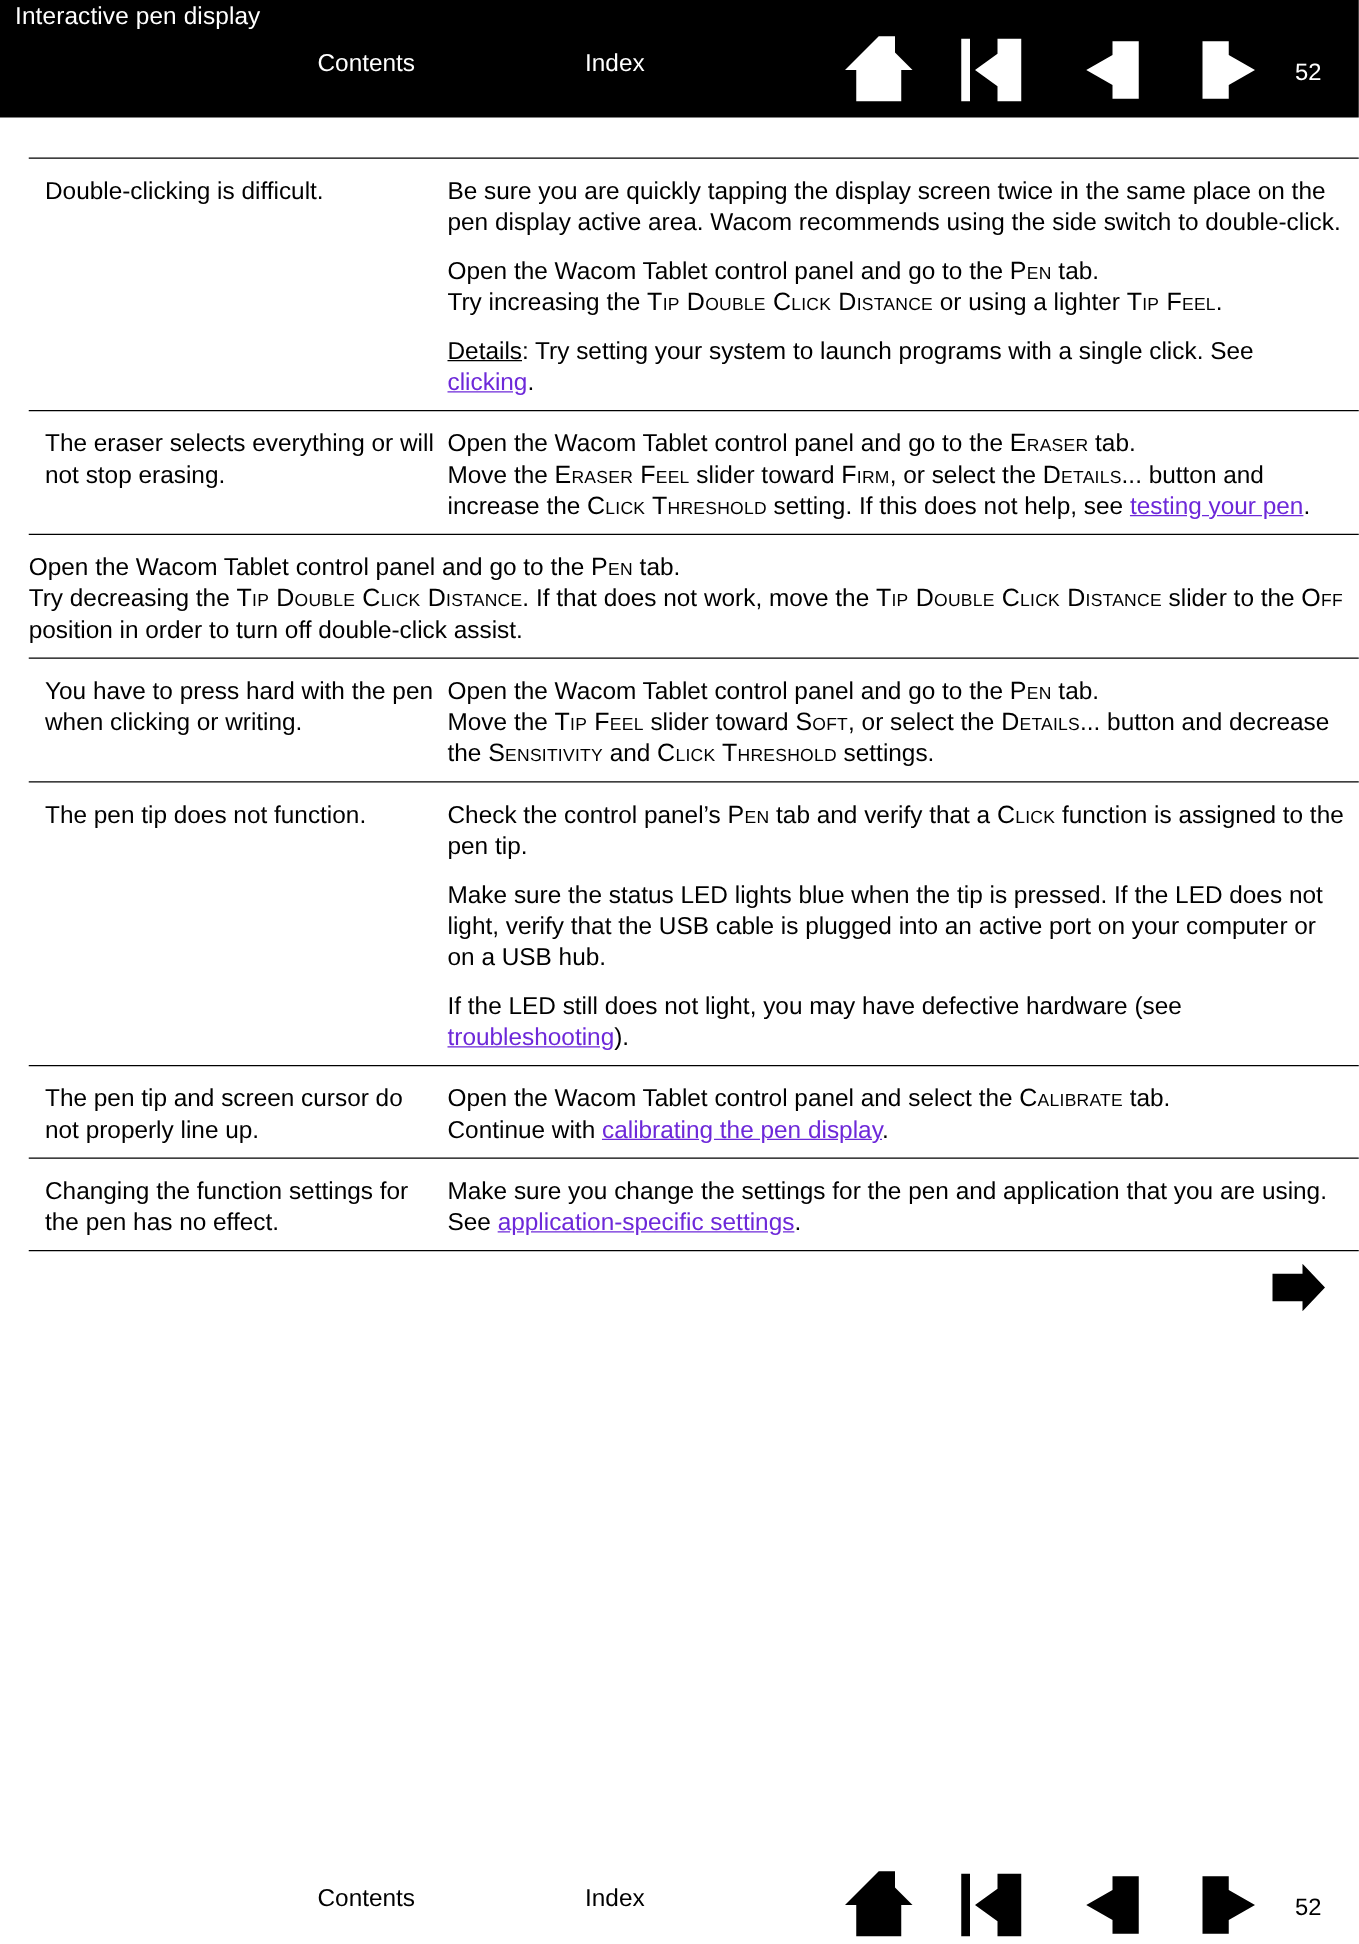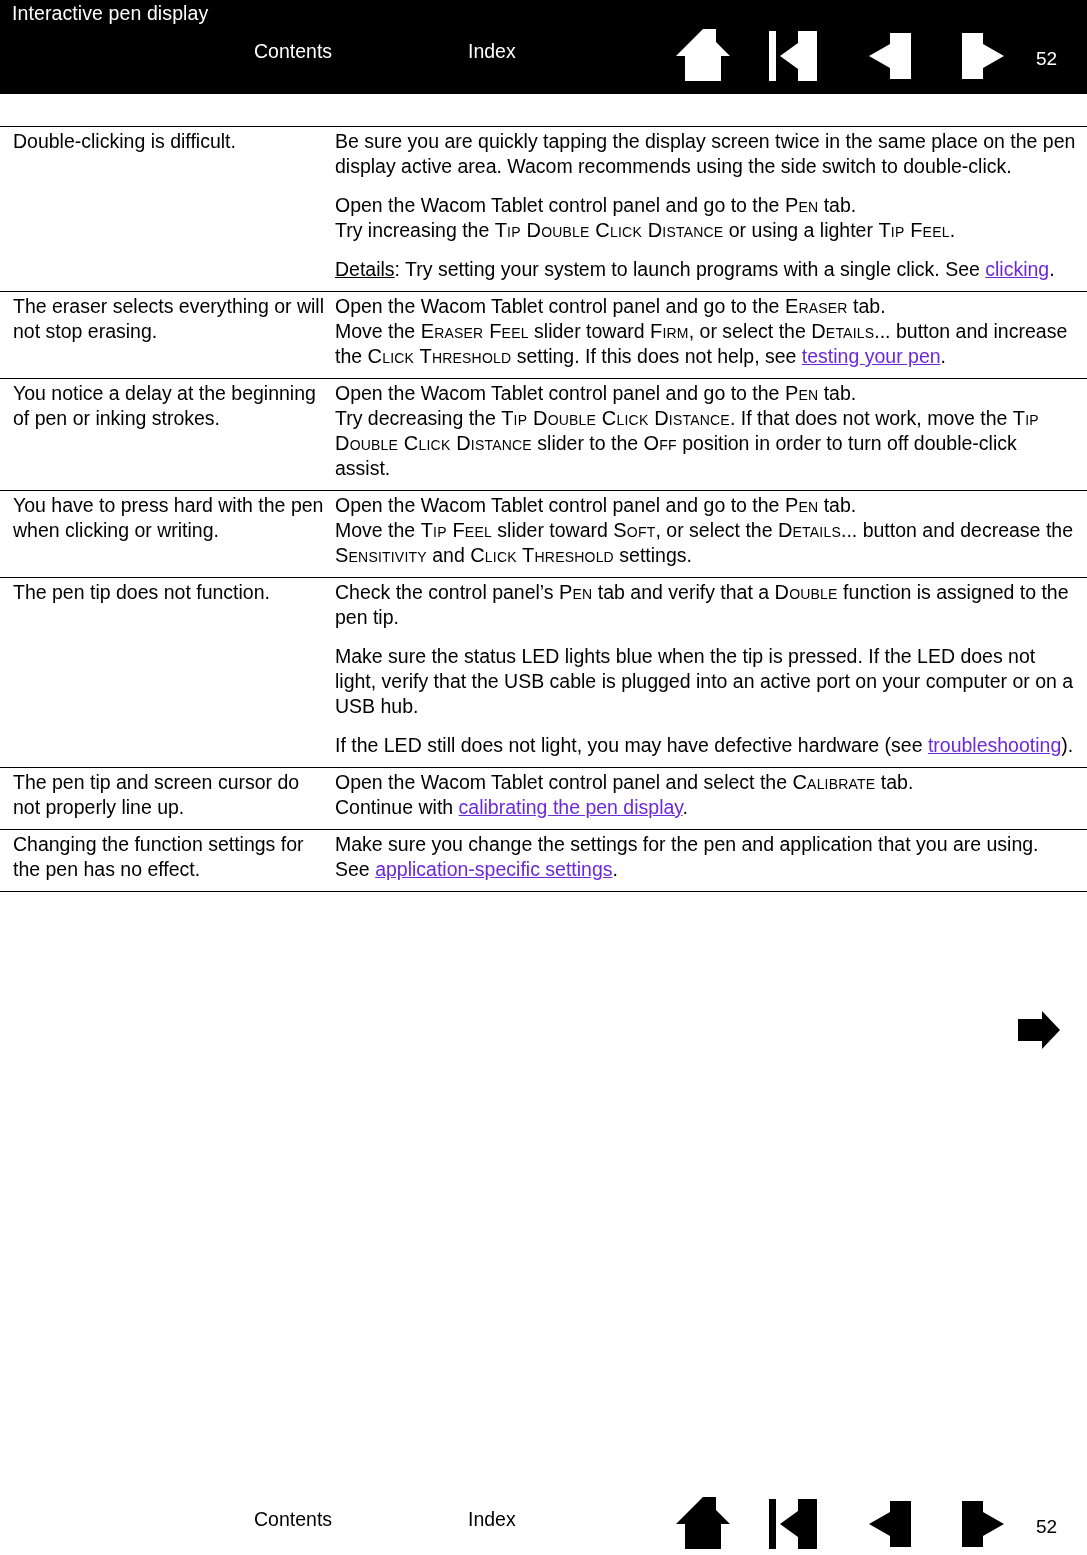--- a/index.html
+++ b/index.html
@@ -79,22 +79,23 @@
     position: absolute;
     left: 0;
     top: 126px;
     width: 1087px;
   }
   .trow {
     position: relative;
     display: flex;
     align-items: flex-start;
     border-bottom: 1.6px solid #000000;
-    padding-top: 2px;
+    padding-top: 14px;
     padding-bottom: 9px;
+    margin-left: 23px;
   }
   .trow:first-child { border-top: 1.6px solid #000000; }
   .cell-symptom {
     width: 335px;
     flex: 0 0 335px;
     padding-left: 13px;
     padding-right: 6px;
     box-sizing: border-box;
     font-size: 19.5px;
     line-height: 25px;
@@ -192,35 +193,34 @@
         <div class="para"><span class="emph">Details</span><span>: Try setting your system to launch programs with a single click.  See </span><span class="link">clicking</span><span>.</span></div>
       </div>
     </div>
     <div class="trow">
       <div class="cell-symptom">The eraser selects everything or will not stop erasing.</div>
       <div class="cell-solution">
         <div class="para"><span>Open the Wacom Tablet control panel and go to the </span><span class="sc">Eraser</span><span> tab.</span><br><span>Move the </span><span class="sc">Eraser Feel</span><span> slider toward </span><span class="sc">Firm</span><span>, or select the </span><span class="sc">Details</span><span>... button and increase the </span><span class="sc">Click Threshold</span><span> setting.  If this does not help, see </span><span class="link">testing your pen</span><span>.</span></div>
       </div>
     </div>
     <div class="trow">
-      <div class="cell-symptom">You notice a delay at the beginning of pen or inking strokes.</div>
       <div class="cell-solution">
         <div class="para"><span>Open the Wacom Tablet control panel and go to the </span><span class="sc">Pen</span><span> tab.</span><br><span>Try decreasing the </span><span class="sc">Tip Double Click Distance</span><span>.  If that does not work, move the </span><span class="sc">Tip Double Click Distance</span><span> slider to the </span><span class="sc">Off</span><span> position in order to turn off double-click assist.</span></div>
       </div>
     </div>
     <div class="trow">
       <div class="cell-symptom">You have to press hard with the pen when clicking or writing.</div>
       <div class="cell-solution">
         <div class="para"><span>Open the Wacom Tablet control panel and go to the </span><span class="sc">Pen</span><span> tab.</span><br><span>Move the </span><span class="sc">Tip Feel</span><span> slider toward </span><span class="sc">Soft</span><span>, or select the </span><span class="sc">Details</span><span>... button and decrease the </span><span class="sc">Sensitivity</span><span> and </span><span class="sc">Click Threshold</span><span> settings.</span></div>
       </div>
     </div>
     <div class="trow">
       <div class="cell-symptom">The pen tip does not function.</div>
       <div class="cell-solution">
-        <div class="para"><span>Check the control panel’s </span><span class="sc">Pen</span><span> tab and verify that a </span><span class="sc">Double</span><span> function is assigned to the pen tip.</span></div>
+        <div class="para"><span>Check the control panel’s </span><span class="sc">Pen</span><span> tab and verify that a </span><span class="sc">Click</span><span> function is assigned to the pen tip.</span></div>
         <div class="para"><span>Make sure the status LED lights blue when the tip is pressed.  If the LED does not light, verify that the USB cable is plugged into an active port on your computer or on a USB hub.</span></div>
         <div class="para"><span>If the LED still does not light, you may have defective hardware (see </span><span class="link">troubleshooting</span><span>).</span></div>
       </div>
     </div>
     <div class="trow">
       <div class="cell-symptom">The pen tip and screen cursor do not properly line up.</div>
       <div class="cell-solution">
         <div class="para"><span>Open the Wacom Tablet control panel and select the </span><span class="sc">Calibrate</span><span> tab.</span><br><span>Continue with </span><span class="link">calibrating the pen display</span><span>.</span></div>
       </div>
     </div>

